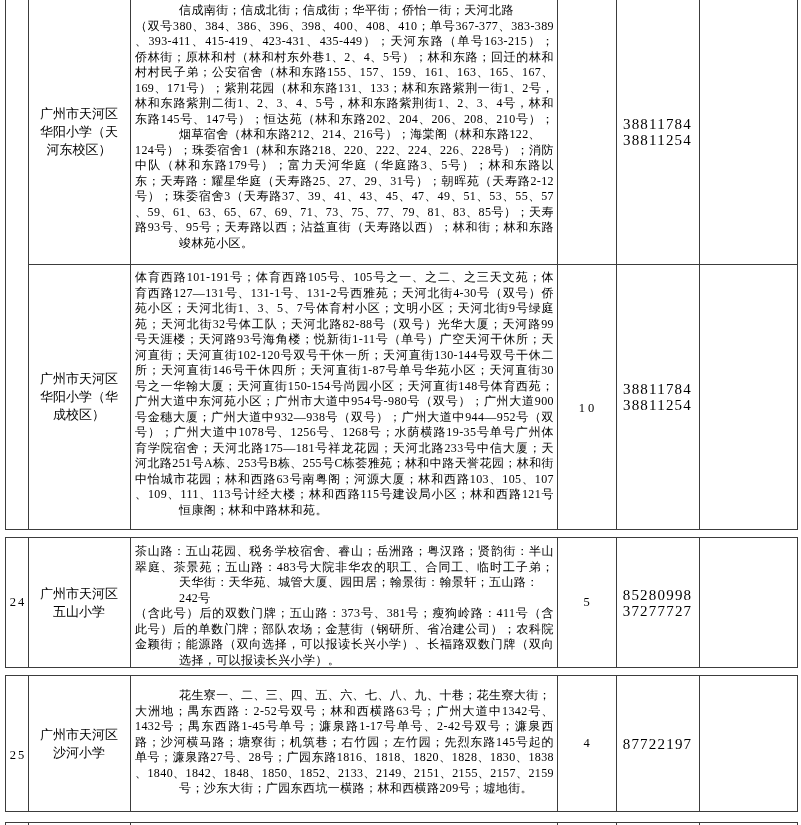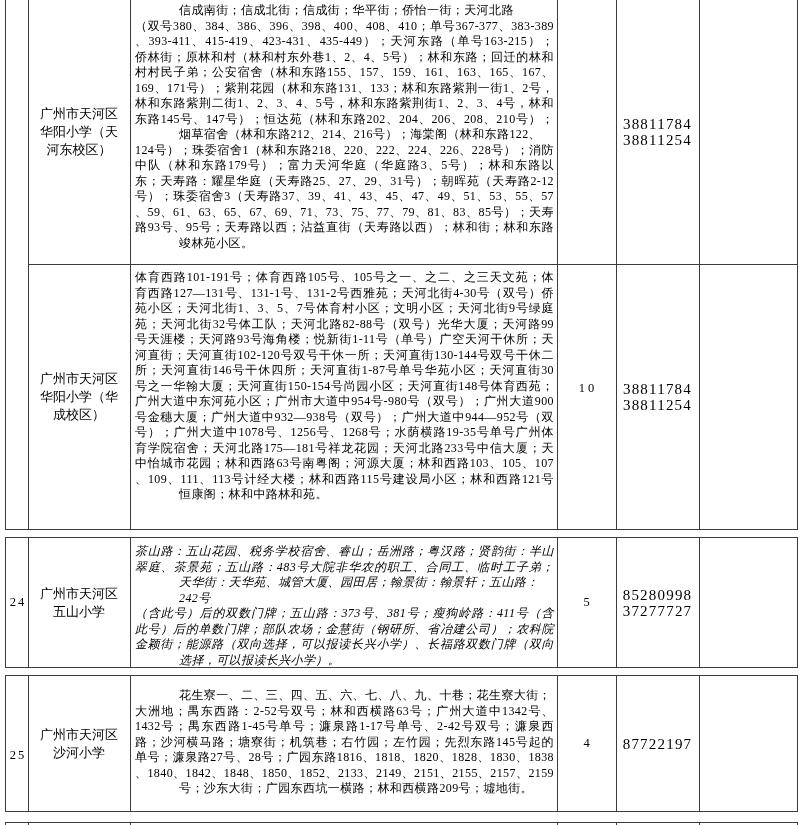--- a/index.html
+++ b/index.html
@@ -67,42 +67,43 @@
         <div class="line">苑小区；天河北街1、3、5、7号体育村小区；文明小区；天河北街9号绿庭</div>
         <div class="line">苑；天河北街32号体工队；天河北路82-88号（双号）光华大厦；天河路99</div>
         <div class="line">号天涯楼；天河路93号海角楼；悦新街1-11号（单号）广空天河干休所；天</div>
         <div class="line">河直街；天河直街102-120号双号干休一所；天河直街130-144号双号干休二</div>
         <div class="line">所；天河直街146号干休四所；天河直街1-87号单号华苑小区；天河直街30</div>
         <div class="line">号之一华翰大厦；天河直街150-154号尚园小区；天河直街148号体育西苑；</div>
         <div class="line">广州大道中东河苑小区；广州市大道中954号-980号（双号）；广州大道900</div>
         <div class="line">号金穗大厦；广州大道中932—938号（双号）；广州大道中944—952号（双</div>
         <div class="line">号）；广州大道中1078号、1256号、1268号；水荫横路19-35号单号广州体</div>
         <div class="line">育学院宿舍；天河北路175—181号祥龙花园；天河北路233号中信大厦；天</div>
+        <div class="line">河北路251号A栋、253号B栋、255号C栋荟雅苑；林和中路天誉花园；林和街</div>
         <div class="line">中怡城市花园；林和西路63号南粤阁；河源大厦；林和西路103、105、107</div>
         <div class="line">、109、111、113号计经大楼；林和西路115号建设局小区；林和西路121号</div>
         <div class="line s">恒康阁；林和中路林和苑。</div>
       </div>
-      <div class="cell vc countcell" style="left: 551px; width: 59px; top: 256px; height: 265px;">10</div>
+      <div class="cell vc countcell" style="left: 551px; width: 59px; top: 276px; height: 265px;">10</div>
       <div class="cell vc phonecell" style="left: 610px; width: 83px; top: 264px; height: 265px;">
         <div class="phoneblock">
           <div>38811784</div>
           <div>38811254</div>
         </div>
       </div>
       <div class="cell" style="left: 693px; width: 98px; top: 264px; height: 265px;"></div>
     </div>
     <div class="row" style="top: 537px; height: 131px;">
       <div class="vline" style="left: 22px;"></div>
       <div class="vline" style="left: 124px;"></div>
       <div class="vline" style="left: 551px;"></div>
       <div class="vline" style="left: 610px;"></div>
       <div class="vline" style="left: 693px;"></div>
       <div class="cell vc numcell" style="left: 0px; width: 22px; top: 0px; height: 129px;">24</div>
       <div class="cell vc schoolcell" style="left: 22px; width: 102px; top: 0px; height: 129px;">广州市天河区五山小学</div>
-      <div class="cell streetscell" style="left: 124px; width: 427px; top: 0px; height: 129px; padding-top: 6px; font-style: italic;">
+      <div class="cell streetscell" style="left: 124px; width: 427px; top: 0px; height: 129px; padding-top: 6px;">
         <div class="line">茶山路：五山花园、税务学校宿舍、睿山；岳洲路；粤汉路；贤韵街：半山</div>
         <div class="line">翠庭、茶景苑；五山路：483号大院非华农的职工、合同工、临时工子弟；</div>
         <div class="line s">天华街：天华苑、城管大厦、园田居；翰景街：翰景轩；五山路：242号</div>
         <div class="line">（含此号）后的双数门牌；五山路：373号、381号；瘦狗岭路：411号（含</div>
         <div class="line">此号）后的单数门牌；部队农场；金慧街（钢研所、省冶建公司）；农科院</div>
         <div class="line">金颖街；能源路（双向选择，可以报读长兴小学）、长福路双数门牌（双向</div>
         <div class="line s">选择，可以报读长兴小学）。</div>
       </div>
       <div class="cell vc countcell" style="left: 551px; width: 59px; top: 0px; height: 129px;">5</div>
       <div class="cell vc phonecell" style="left: 610px; width: 83px; top: 0px; height: 129px;">

